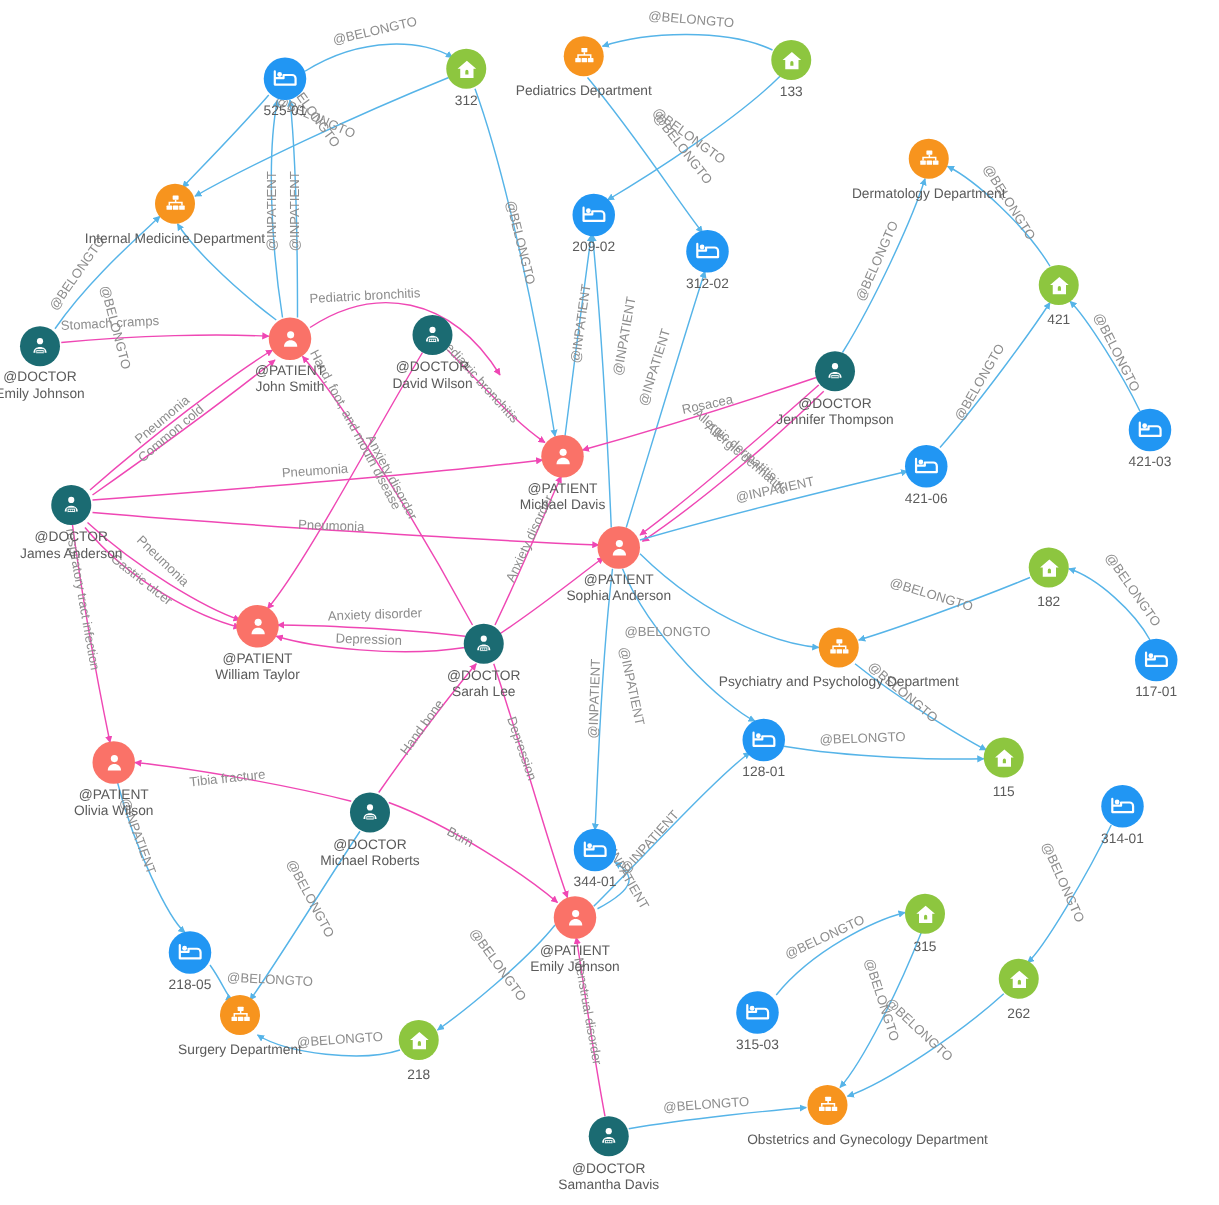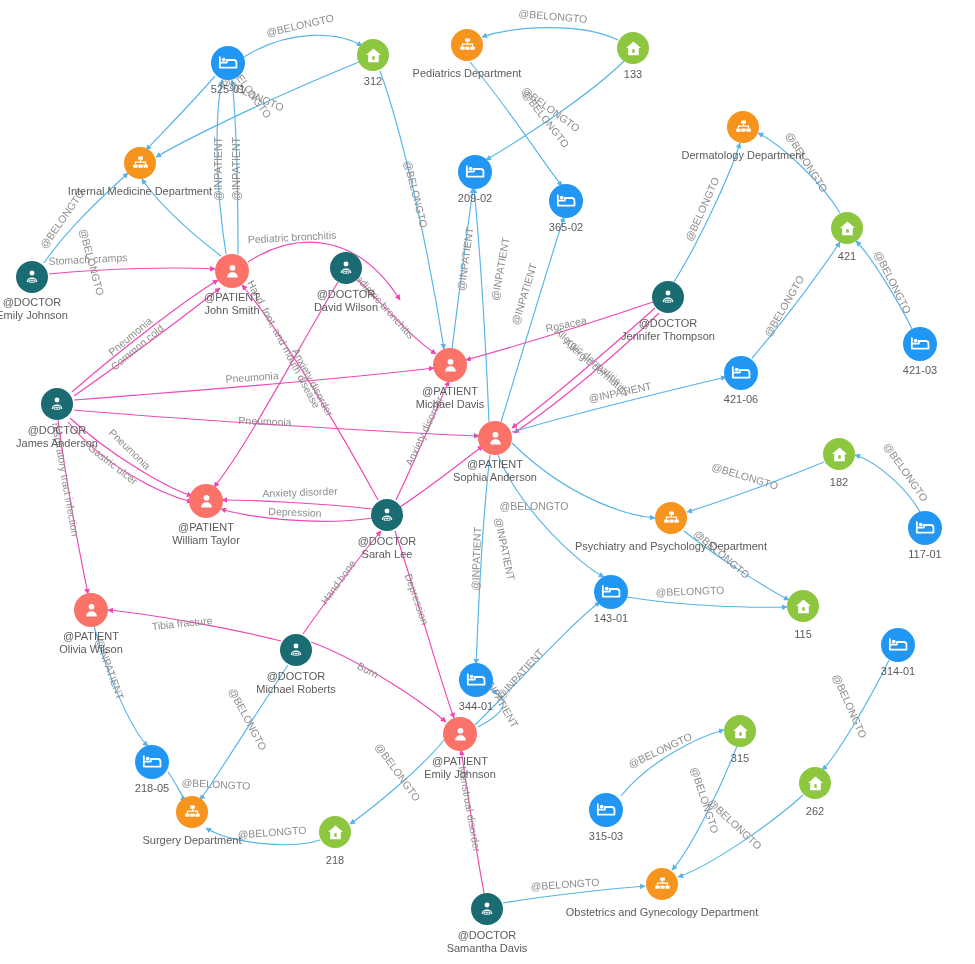--- a/index.html
+++ b/index.html
@@ -506,21 +506,21 @@
       </div>
     </div>
   <div id="node-label-layer">
       <div class="nlabel" style="color: rgb(91, 91, 91); left: 228px; top: 83px;">525-01</div>
       <div class="nlabel" style="color: rgb(91, 91, 91); left: 373px; top: 75px;">312</div>
       <div class="nlabel" style="color: rgb(91, 91, 91); left: 467px; top: 67px;">Pediatrics Department</div>
       <div class="nlabel" style="color: rgb(91, 91, 91); left: 633px; top: 68px;">133</div>
       <div class="nlabel" style="color: rgb(91, 91, 91); left: 743px; top: 149px;">Dermatology Department</div>
       <div class="nlabel" style="color: rgb(91, 91, 91); left: 140px; top: 185px;">Internal Medicine Department</div>
       <div class="nlabel" style="color: rgb(91, 91, 91); left: 475px; top: 192px;">209-02</div>
-      <div class="nlabel" style="color: rgb(91, 91, 91); left: 566px; top: 221px;">365-02</div>
+      <div class="nlabel" style="color: rgb(91, 91, 91); left: 566px; top: 221px;">312-02</div>
       <div class="nlabel" style="color: rgb(91, 91, 91); left: 847px; top: 250px;">421</div>
       <div class="nlabel" style="color: rgb(91, 91, 91); left: 32px; top: 296px;">@DOCTOR
 Emily Johnson</div>
       <div class="nlabel" style="color: rgb(91, 91, 91); left: 232px; top: 291px;">@PATIENT
 John Smith</div>
       <div class="nlabel" style="color: rgb(91, 91, 91); left: 346px; top: 288px;">@DOCTOR
 David Wilson</div>
       <div class="nlabel" style="color: rgb(91, 91, 91); left: 668px; top: 317px;">@DOCTOR
 Jennifer Thompson</div>
       <div class="nlabel" style="color: rgb(91, 91, 91); left: 920px; top: 364px;">421-03</div>
@@ -531,33 +531,33 @@
 James Anderson</div>
       <div class="nlabel" style="color: rgb(91, 91, 91); left: 495px; top: 458px;">@PATIENT
 Sophia Anderson</div>
       <div class="nlabel" style="color: rgb(91, 91, 91); left: 839px; top: 476px;">182</div>
       <div class="nlabel" style="color: rgb(91, 91, 91); left: 206px; top: 521px;">@PATIENT
 William Taylor</div>
       <div class="nlabel" style="color: rgb(91, 91, 91); left: 387px; top: 535px;">@DOCTOR
 Sarah Lee</div>
       <div class="nlabel" style="color: rgb(91, 91, 91); left: 671px; top: 540px;">Psychiatry and Psychology Department</div>
       <div class="nlabel" style="color: rgb(91, 91, 91); left: 925px; top: 548px;">117-01</div>
-      <div class="nlabel" style="color: rgb(91, 91, 91); left: 611px; top: 612px;">143-01</div>
+      <div class="nlabel" style="color: rgb(91, 91, 91); left: 611px; top: 612px;">128-01</div>
       <div class="nlabel" style="color: rgb(91, 91, 91); left: 91px; top: 630px;">@PATIENT
 Olivia Wilson</div>
       <div class="nlabel" style="color: rgb(91, 91, 91); left: 803px; top: 628px;">115</div>
       <div class="nlabel" style="color: rgb(91, 91, 91); left: 898px; top: 665px;">314-01</div>
       <div class="nlabel" style="color: rgb(91, 91, 91); left: 296px; top: 670px;">@DOCTOR
 Michael Roberts</div>
       <div class="nlabel" style="color: rgb(91, 91, 91); left: 476px; top: 700px;">344-01</div>
       <div class="nlabel" style="color: rgb(91, 91, 91); left: 740px; top: 752px;">315</div>
       <div class="nlabel" style="color: rgb(91, 91, 91); left: 460px; top: 755px;">@PATIENT
 Emily Johnson</div>
       <div class="nlabel" style="color: rgb(91, 91, 91); left: 815px; top: 805px;">262</div>
       <div class="nlabel" style="color: rgb(91, 91, 91); left: 152px; top: 782px;">218-05</div>
       <div class="nlabel" style="color: rgb(91, 91, 91); left: 606px; top: 830px;">315-03</div>
       <div class="nlabel" style="color: rgb(91, 91, 91); left: 192px; top: 834px;">Surgery Department</div>
       <div class="nlabel" style="color: rgb(91, 91, 91); left: 335px; top: 854px;">218</div>
-      <div class="nlabel" style="color: rgb(91, 91, 91); left: 662px; top: 906px;">Obstetrics and Gynecology Department</div>
+      <div class="nlabel" style="color: rgb(91, 91, 91); left: 694px; top: 906px;">Obstetrics and Gynecology Department</div>
       <div class="nlabel" style="color: rgb(91, 91, 91); left: 487px; top: 929px;">@DOCTOR
 Samantha Davis</div>
     </div>
 </div>
 
 </body></html>

